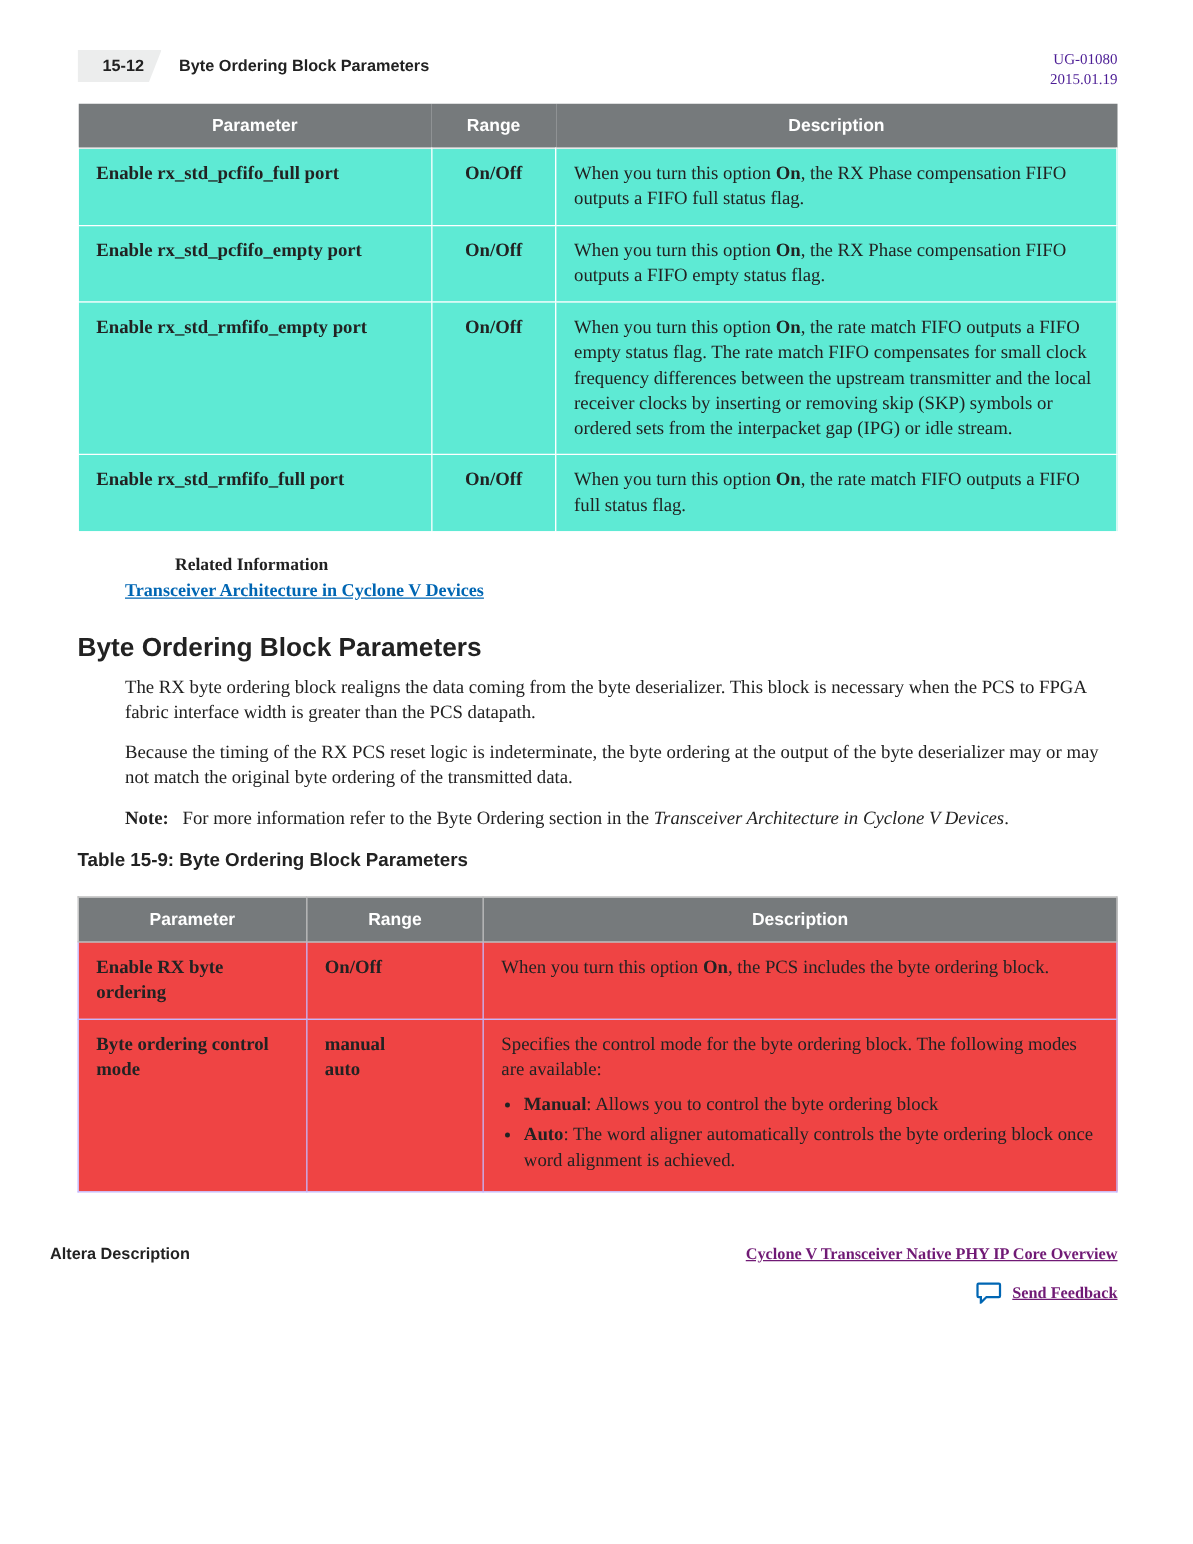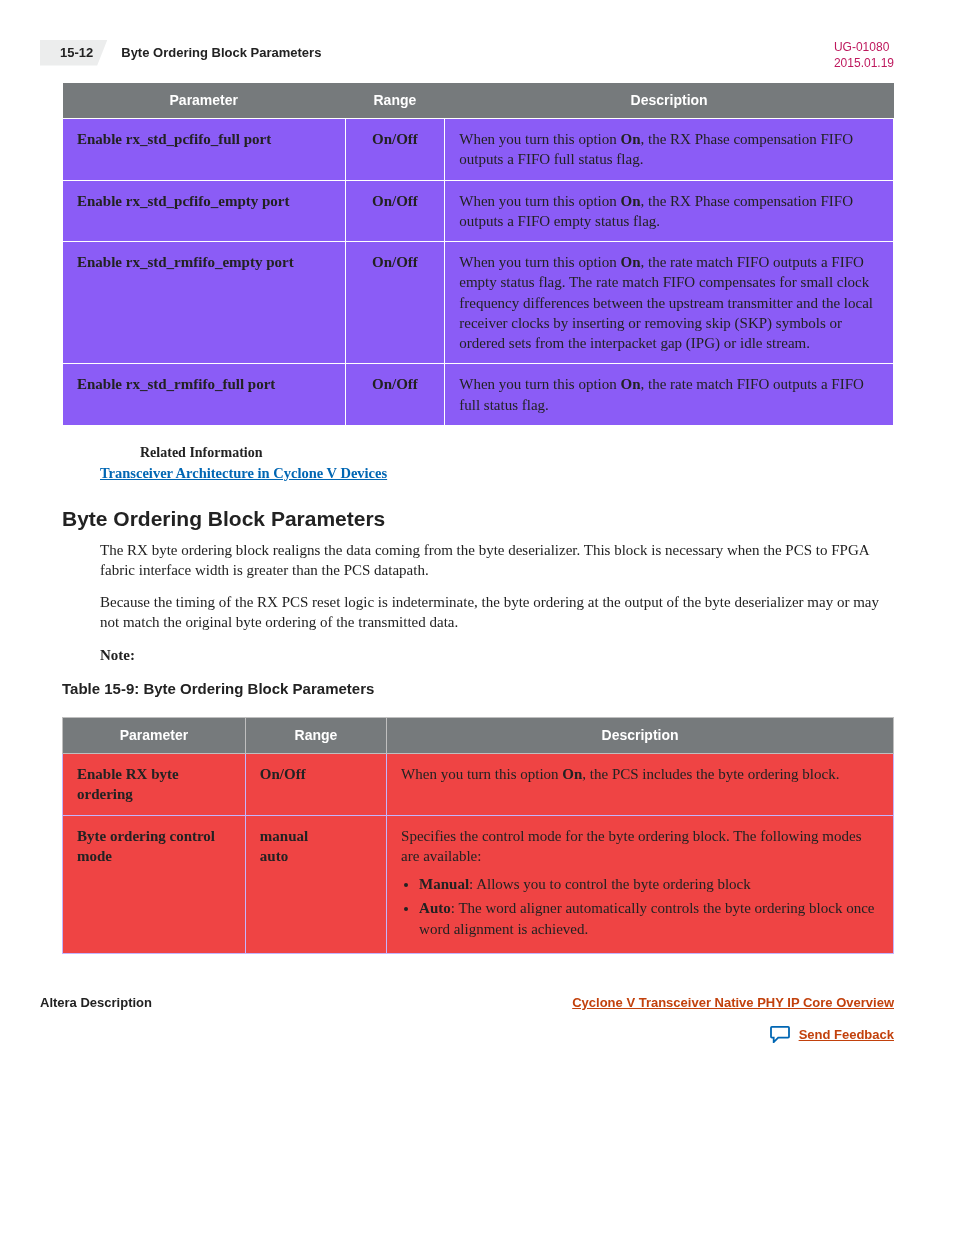--- a/index.html
+++ b/index.html
@@ -16,78 +16,79 @@
   .header {
     display: flex;
     justify-content: space-between;
     align-items: flex-start;
     margin-bottom: 12px;
   }
   .page-tag {
     display: flex;
     align-items: center;
     font-family: "Myriad Pro", Arial, sans-serif;
+    margin-left: 22px;
   }
   .page-num-box {
     background: #eceded;
     padding: 4px 14px 4px 20px;
     font-weight: bold;
     font-size: 13px;
     clip-path: polygon(0 0, 100% 0, 85% 100%, 0 100%);
     margin-right: 8px;
   }
   .header-title {
     font-weight: bold;
     font-size: 13px;
     margin-left: 6px;
   }
   .doc-id {
-    text-align: left;
-    font-family: Liberation Sans, sans-serif;
+    text-align: right;
+    font-family: Liberation Serif, serif;
     font-size: 12px;
     line-height: 1.3;
-    color: #be185d;
+    color: #4c1d95;
   }
   table {
     border-collapse: collapse;
     width: 100%;
     margin-bottom: 18px;
   }
   th {
     background: #767a7c;
     color: #ffffff;
     font-family: "Myriad Pro", Arial, sans-serif;
     font-weight: bold;
     font-size: 14px;
     padding: 8px 10px;
     text-align: center;
   }
   td {
-    background: #8b5cf6;
+    background: #5eead4;
     border: 1px solid #fff;
     padding: 10px 14px;
     vertical-align: top;
     font-size: 15px;
   }
   .table1 th:nth-child(1), .table1 td:nth-child(1) { width: 34%; }
   .table1 th:nth-child(2), .table1 td:nth-child(2) { width: 12%; text-align: center; }
   .table1 th:nth-child(3), .table1 td:nth-child(3) { width: 54%; }
   .table1 td:nth-child(1) { font-weight: bold; }
   .table1 td:nth-child(2) { font-weight: bold; text-align: center; }
   .table2 td { background: #ef4444; border: 1px solid #c4b5fd; }
   .table2 th { border: 1px solid #bfbfbf; }
   .table2 th:nth-child(1), .table2 td:nth-child(1) { width: 22%; }
   .table2 th:nth-child(2), .table2 td:nth-child(2) { width: 17%; }
   .table2 th:nth-child(3), .table2 td:nth-child(3) { width: 61%; }
   .table2 td:nth-child(1) { font-weight: bold; }
   .table2 td:nth-child(2) { font-weight: bold; }
   .indent-block { margin-left: 60px; margin-right: 0; }
   .related-label { font-weight: bold; font-size: 14px; margin-top: 6px; margin-left: 40px; }
   .link { color: #0066b3; font-weight: bold; font-size: 14.5px; }
-  .link-normal { color: #c2410c; font-weight: bold; }
+  .link-normal { color: #701a75; font-weight: bold; font-family: Liberation Serif, serif; }
   .section-heading {
     font-family: "Myriad Pro", Arial, sans-serif;
     font-weight: bold;
     font-size: 21px;
     margin: 22px 0 6px 22px;
   }
   .para { margin: 0 0 12px 60px; }
   .note-row { display: flex; margin: 0 0 14px 60px; }
   .note-label { font-weight: bold; min-width: 46px; }
   .table-caption {
@@ -101,21 +102,21 @@
   .footer {
     display: flex;
     justify-content: space-between;
     align-items: flex-start;
     margin-top: 40px;
     font-family: "Myriad Pro", Arial, sans-serif;
     font-size: 13px;
   }
   .footer .left { font-weight: bold; }
   .footer .right { text-align: right; color: #0066b3; font-weight: bold; }
-  .feedback-row { display: flex; align-items: center; justify-content: flex-end; margin-top: 14px; gap: 8px; }
+  .feedback-row { display: flex; align-items: flex-start; justify-content: flex-end; margin-top: 14px; gap: 8px; }
   .feedback-icon { width: 22px; height: 18px; }
   .table-wrap { margin-left: 22px; }
 </style>
 </head>
 <body>
 
 <div class="header">
   <div class="page-tag">
     <div class="page-num-box">15-12</div>
     <div class="header-title">Byte Ordering Block Parameters</div>
@@ -165,20 +166,23 @@
   <a href="#" class="link">Transceiver Architecture in Cyclone V Devices</a>
 </div>
 
 <div class="section-heading">Byte Ordering Block Parameters</div>
 
 <p class="para">The RX byte ordering block realigns the data coming from the byte deserializer. This block is necessary when the PCS to FPGA fabric interface width is greater than the PCS datapath.</p>
 <p class="para">Because the timing of the RX PCS reset logic is indeterminate, the byte ordering at the output of the byte deserializer may or may not match the original byte ordering of the transmitted data.</p>
 
 <div class="note-row">
   <div class="note-label">Note:</div>
+  <div>
+    <span>For more information refer to the Byte Ordering section in the </span><i>Transceiver Architecture in Cyclone V Devices</i><span>.</span>
+  </div>
 </div>
 
 <div class="table-caption">Table 15-9: Byte Ordering Block Parameters</div>
 
 <div class="table-wrap">
 <table class="table2">
   <thead>
     <tr>
       <th>Parameter</th>
       <th>Range</th>

